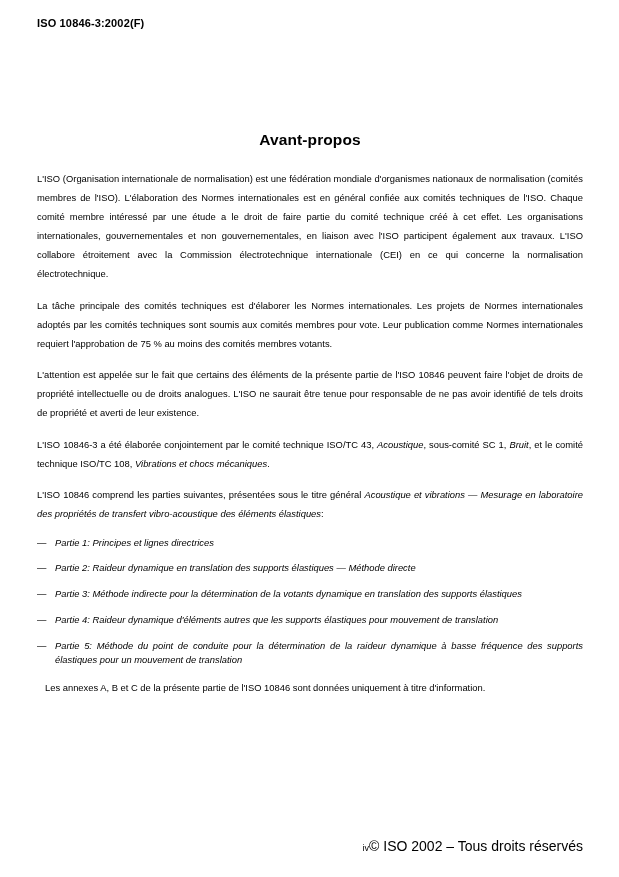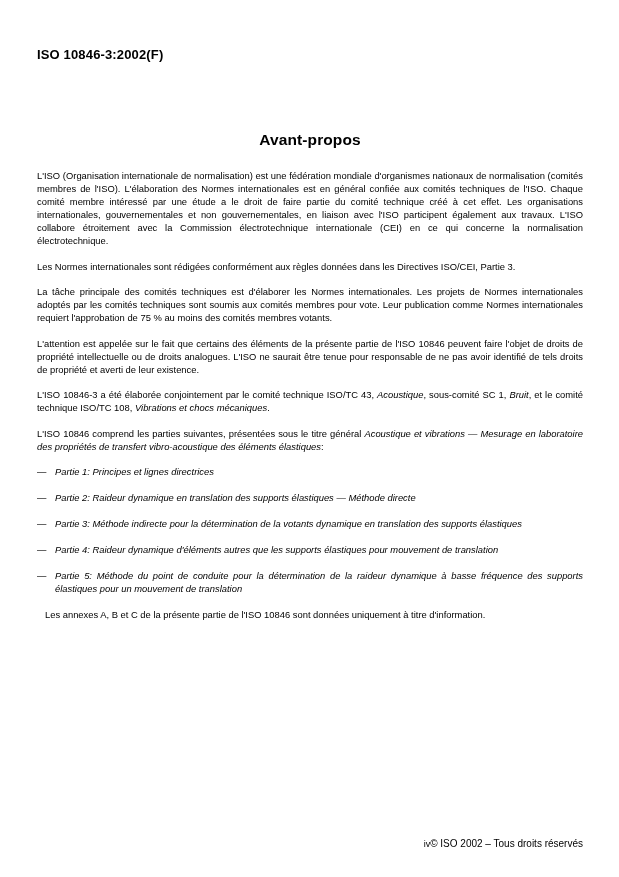--- a/index.html
+++ b/index.html
@@ -11,42 +11,42 @@
     position: relative;
     width: 619px;
     height: 877px;
     background: #ffffff;
     font-family: "Liberation Sans", sans-serif;
     color: #000000;
     overflow: hidden;
   }
   .running-head {
     position: absolute;
-    top: 47px;
+    top: 17px;
     left: 37px;
-    font-size: 13px;
+    font-size: 11px;
     font-weight: bold;
     letter-spacing: 0.15px;
   }
   .content {
     position: absolute;
     top: 131px;
     left: 37px;
     width: 546px;
   }
   h1.section-title {
     font-size: 15.5px;
     font-weight: bold;
     margin: 0 0 20px 0;
     letter-spacing: 0.1px;
     text-align: center;
   }
   p.body-par {
     font-size: 9.4px;
-    line-height: 13px;
+    line-height: 19px;
     text-align: justify;
     margin: 0 0 12.5px 0;
   }
   p.body-par:last-child {
     margin-bottom: 15px;
     padding-left: 8px;
   }
   em, .ital {
     font-style: italic;
   }
@@ -80,37 +80,36 @@
     top: 838px;
     display: flex;
     justify-content: flex-end;
     align-items: baseline;
     font-size: 8.6px;
   }
   .footer .folio {
     font-size: 9px;
   }
   .footer .copyright {
-    font-size: 10px;
+    font-size: 14px;
   }
 </style>
 </head>
 <body>
 
 <div class="page">
 
   <div class="running-head">ISO 10846-3:2002(F)</div>
 
   <div class="content">
 
     <h1 class="section-title">Avant-propos</h1>
 
     <p class="body-par">L'ISO (Organisation internationale de normalisation) est une fédération mondiale d'organismes nationaux de normalisation (comités membres de l'ISO). L'élaboration des Normes internationales est en général confiée aux comités techniques de l'ISO. Chaque comité membre intéressé par une étude a le droit de faire partie du comité technique créé à cet effet. Les organisations internationales, gouvernementales et non gouvernementales, en liaison avec l'ISO participent également aux travaux. L'ISO collabore étroitement avec la Commission électrotechnique internationale (CEI) en ce qui concerne la normalisation électrotechnique.</p>
 
-    <p class="body-par">Les Normes internationales sont rédigées conformément aux règles données dans les Directives ISO/CEI, Partie 3.</p>
 
     <p class="body-par">La tâche principale des comités techniques est d'élaborer les Normes internationales. Les projets de Normes internationales adoptés par les comités techniques sont soumis aux comités membres pour vote. Leur publication comme Normes internationales requiert l'approbation de 75 % au moins des comités membres votants.</p>
 
     <p class="body-par">L'attention est appelée sur le fait que certains des éléments de la présente partie de l'ISO 10846 peuvent faire l'objet de droits de propriété intellectuelle ou de droits analogues. L'ISO ne saurait être tenue pour responsable de ne pas avoir identifié de tels droits de propriété et averti de leur existence.</p>
 
     <p class="body-par"><span>L'ISO 10846-3 a été élaborée conjointement par le comité technique ISO/TC 43, </span><em>Acoustique</em><span>, sous-comité SC 1, </span><em>Bruit</em><span>, et le comité technique ISO/TC 108, </span><em>Vibrations et chocs mécaniques</em><span>.</span></p>
 
     <p class="body-par"><span>L'ISO 10846 comprend les parties suivantes, présentées sous le titre général </span><em>Acoustique et vibrations — Mesurage en laboratoire des propriétés de transfert vibro-acoustique des éléments élastiques</em><span>:</span></p>
 
     <ul class="parts-list">

